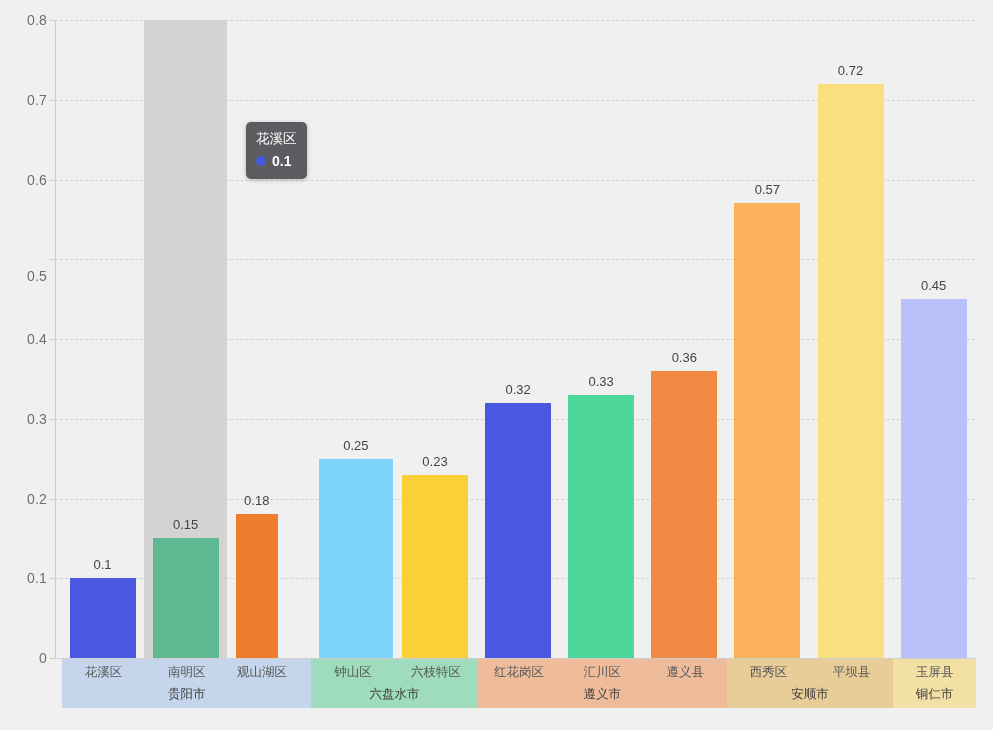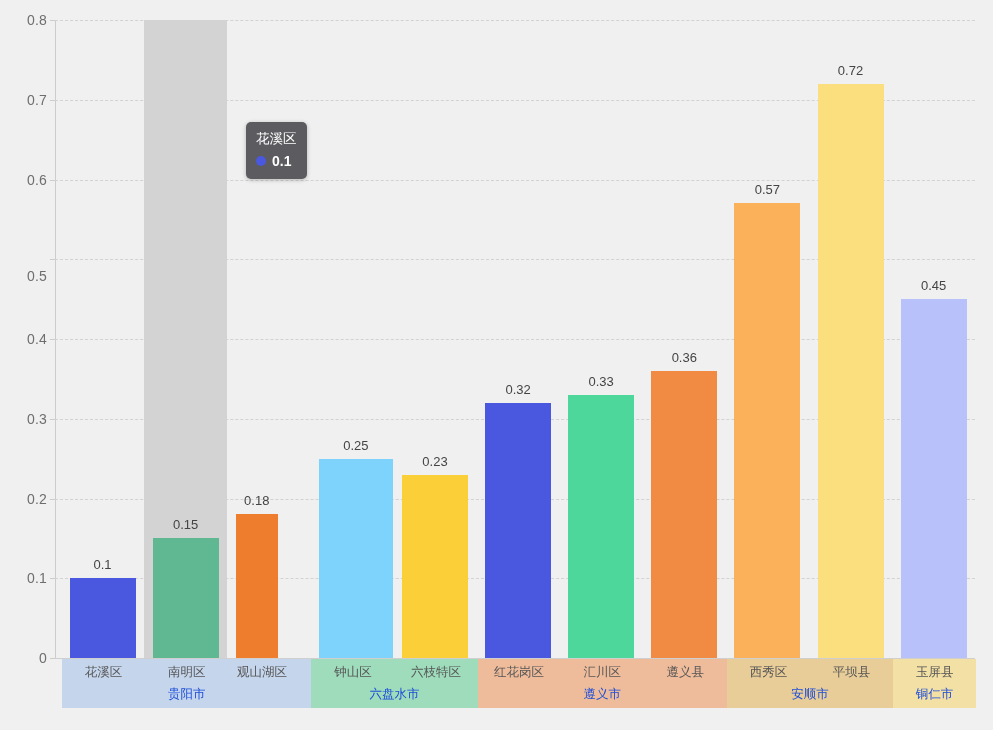--- a/index.html
+++ b/index.html
@@ -115,21 +115,21 @@
     height: 49px;
     box-sizing: border-box;
   }
   .group-name {
     position: absolute;
     bottom: 5px;
     left: 0;
     width: 100%;
     text-align: center;
     font-size: 12.5px;
-    color: #1d4ed8;
+    color: #404040;
     white-space: nowrap;
   }
   .cat-label {
     position: absolute;
     top: 5px;
     transform: translateX(-50%);
     font-size: 12.5px;
     color: #555555;
     white-space: nowrap;
   }

